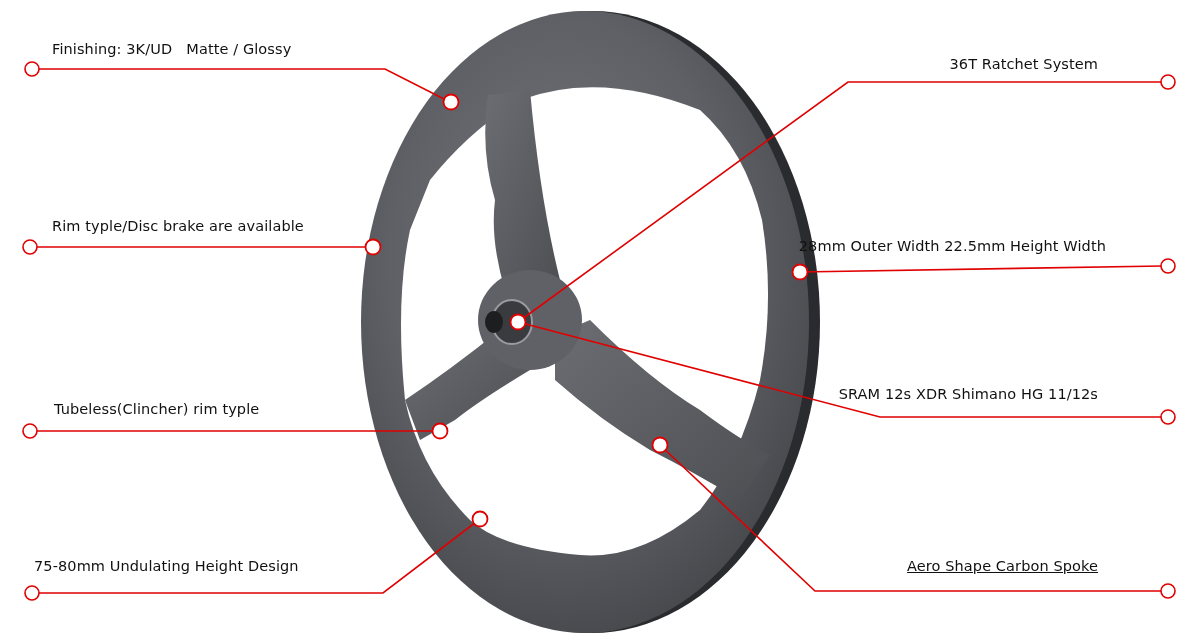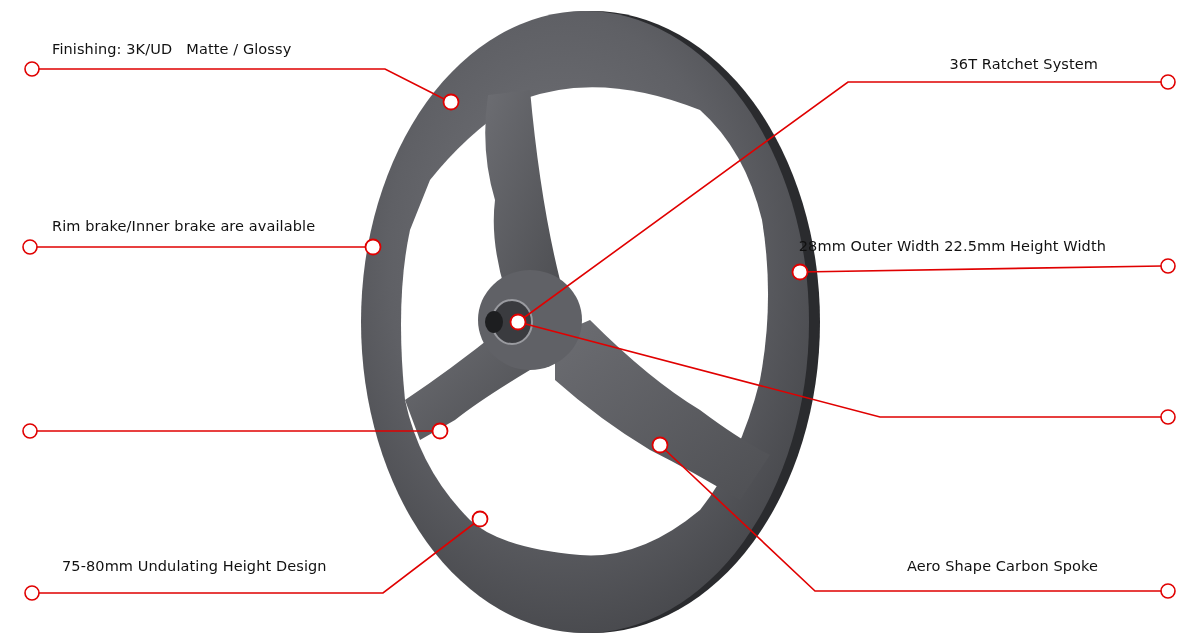--- a/index.html
+++ b/index.html
@@ -76,19 +76,21 @@
       <circle cx="373" cy="247" r="7.5"></circle>
       <circle cx="440" cy="431" r="7.5"></circle>
       <circle cx="480" cy="519" r="7.5"></circle>
       <circle cx="518" cy="322" r="7.5"></circle>
       <circle cx="800" cy="272" r="7.5"></circle>
       <circle cx="660" cy="445" r="7.5"></circle>
     </g>
   </svg>
 
   <div class="label" style="left:52px; top:40px;">Finishing: 3K/UD   Matte / Glossy</div>
-  <div class="label" style="left:52px; top:217px;">Rim brake/Inner brake are available</div>
-  <div class="label" style="left:62px; top:557px;">75-80mm Undulating Height Design</div>
+  <div class="label" style="left:52px; top:217px;">Rim typle/Disc brake are available</div>
+  <div class="label" style="left:54px; top:400px;">Tubeless(Clincher) rim typle</div>
+  <div class="label" style="left:34px; top:557px;">75-80mm Undulating Height Design</div>
 
   <div class="label right" style="right:50px; top:55px;">36T Ratchet System</div>
   <div class="label right" style="right:42px; top:237px;">28mm Outer Width 22.5mm Height Width</div>
-  <div class="label right" style="right:50px; top:557px;">Aero Shape Carbon Spoke</div>
+  <div class="label right" style="right:50px; top:385px;">SRAM 12s XDR Shimano HG 11/12s</div>
+  <div class="label right" style="right:50px; top:557px;text-decoration:underline;">Aero Shape Carbon Spoke</div>
 </div>
 
 </body></html>

